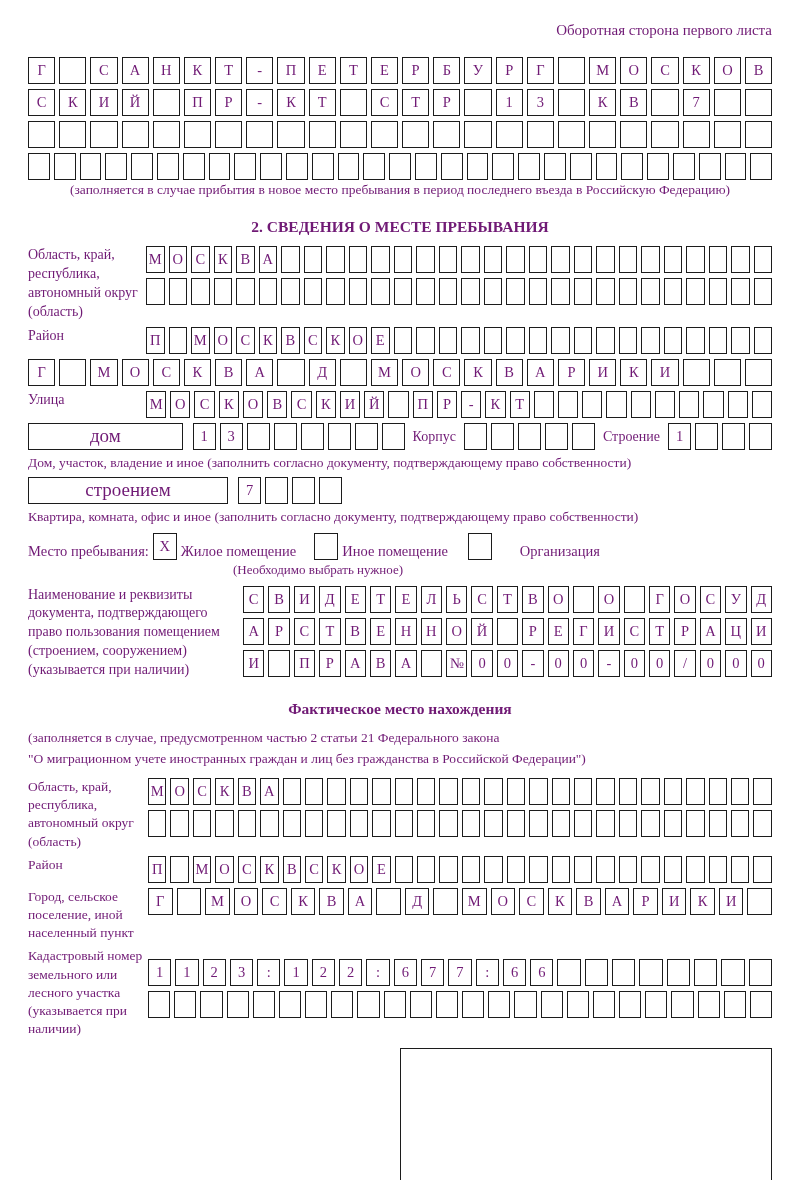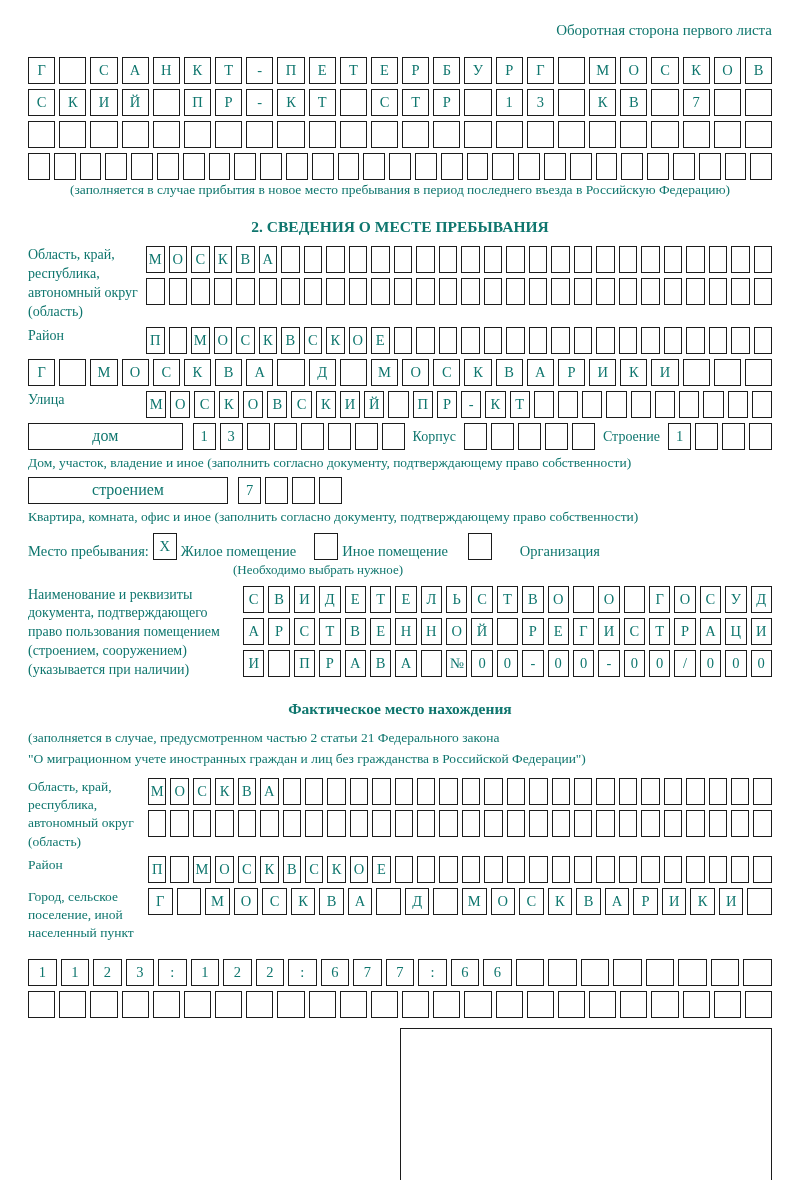--- a/index.html
+++ b/index.html
@@ -1,19 +1,19 @@
 <!DOCTYPE html>
 <html><head>
 <meta charset="utf-8">
 <style>
   html,body{margin:0;padding:0;background:#fff;}
   .page{
     width:800px;height:1180px;box-sizing:border-box;
     padding:14px 28px 10px 28px;
-    background:#fff;color:#0f766e;
+    background:#fff;color:#701a75;
     font-family:"Liberation Serif","DejaVu Serif",serif;
     overflow:hidden;
   }
   .corner{ text-align:right;font-size:15px;margin:8px 0 18px 0; }
 
   .row{ display:flex;align-items:flex-start;margin-bottom:5px; }
   .lbl{ font-size:14px;line-height:1.35;flex-shrink:0; }
   .lbl-w148{ width:148px; }
   .lbl-w118{ width:118px; }
   .lbl-w120{ width:120px;font-size:13.5px; }
@@ -28,21 +28,21 @@
     font-size:14.5px;background:#fff;
   }
   .cells-fixed{ display:flex;gap:4px; }
   .cells-fixed .cell{ flex:0 0 21px;width:21px; }
 
   .note{ text-align:center;font-size:13.5px;margin:2px 0 6px 0; }
   .sec-title{ text-align:center;font-weight:bold;font-size:15.5px;margin:20px 0 10px 0; }
 
   .widebox{
     border:1.6px solid #1c1c1c;height:25px;display:flex;
-    align-items:center;justify-content:center;font-size:16px;
+    align-items:center;justify-content:center;font-size:19px;
   }
   .wb-dom{ width:168px;margin-right:10px; }
   .wb-kv{ width:198px;margin-right:10px; }
   .inline-lbl{ font-size:14px;line-height:27px;margin:0 8px; }
 
   .cbrow{ display:flex;align-items:flex-end;gap:4px;margin:8px 0 2px 0;font-size:14.5px; }
   .cb{ flex:0 0 22px;width:22px;height:25px;border:1.6px solid #1c1c1c;
        display:flex;align-items:center;justify-content:center;font-size:14.5px; }
   .cb-note{ font-size:13px;padding-left:205px;margin-bottom:8px; }
 
@@ -596,20 +596,21 @@
         <span class="cell">А</span>
         <span class="cell">Р</span>
         <span class="cell">И</span>
         <span class="cell">К</span>
         <span class="cell">И</span>
         <span class="cell"></span>
       </div>
   </div>
 
   <div class="row">
+    <div class="lbl lbl-w120">Кадастровый номер земельного или лесного участка (указывается при наличии)</div>
     <div class="cellcol mt12">
       <div class="cells">
           <span class="cell">1</span>
           <span class="cell">1</span>
           <span class="cell">2</span>
           <span class="cell">3</span>
           <span class="cell">:</span>
           <span class="cell">1</span>
           <span class="cell">2</span>
           <span class="cell">2</span>

